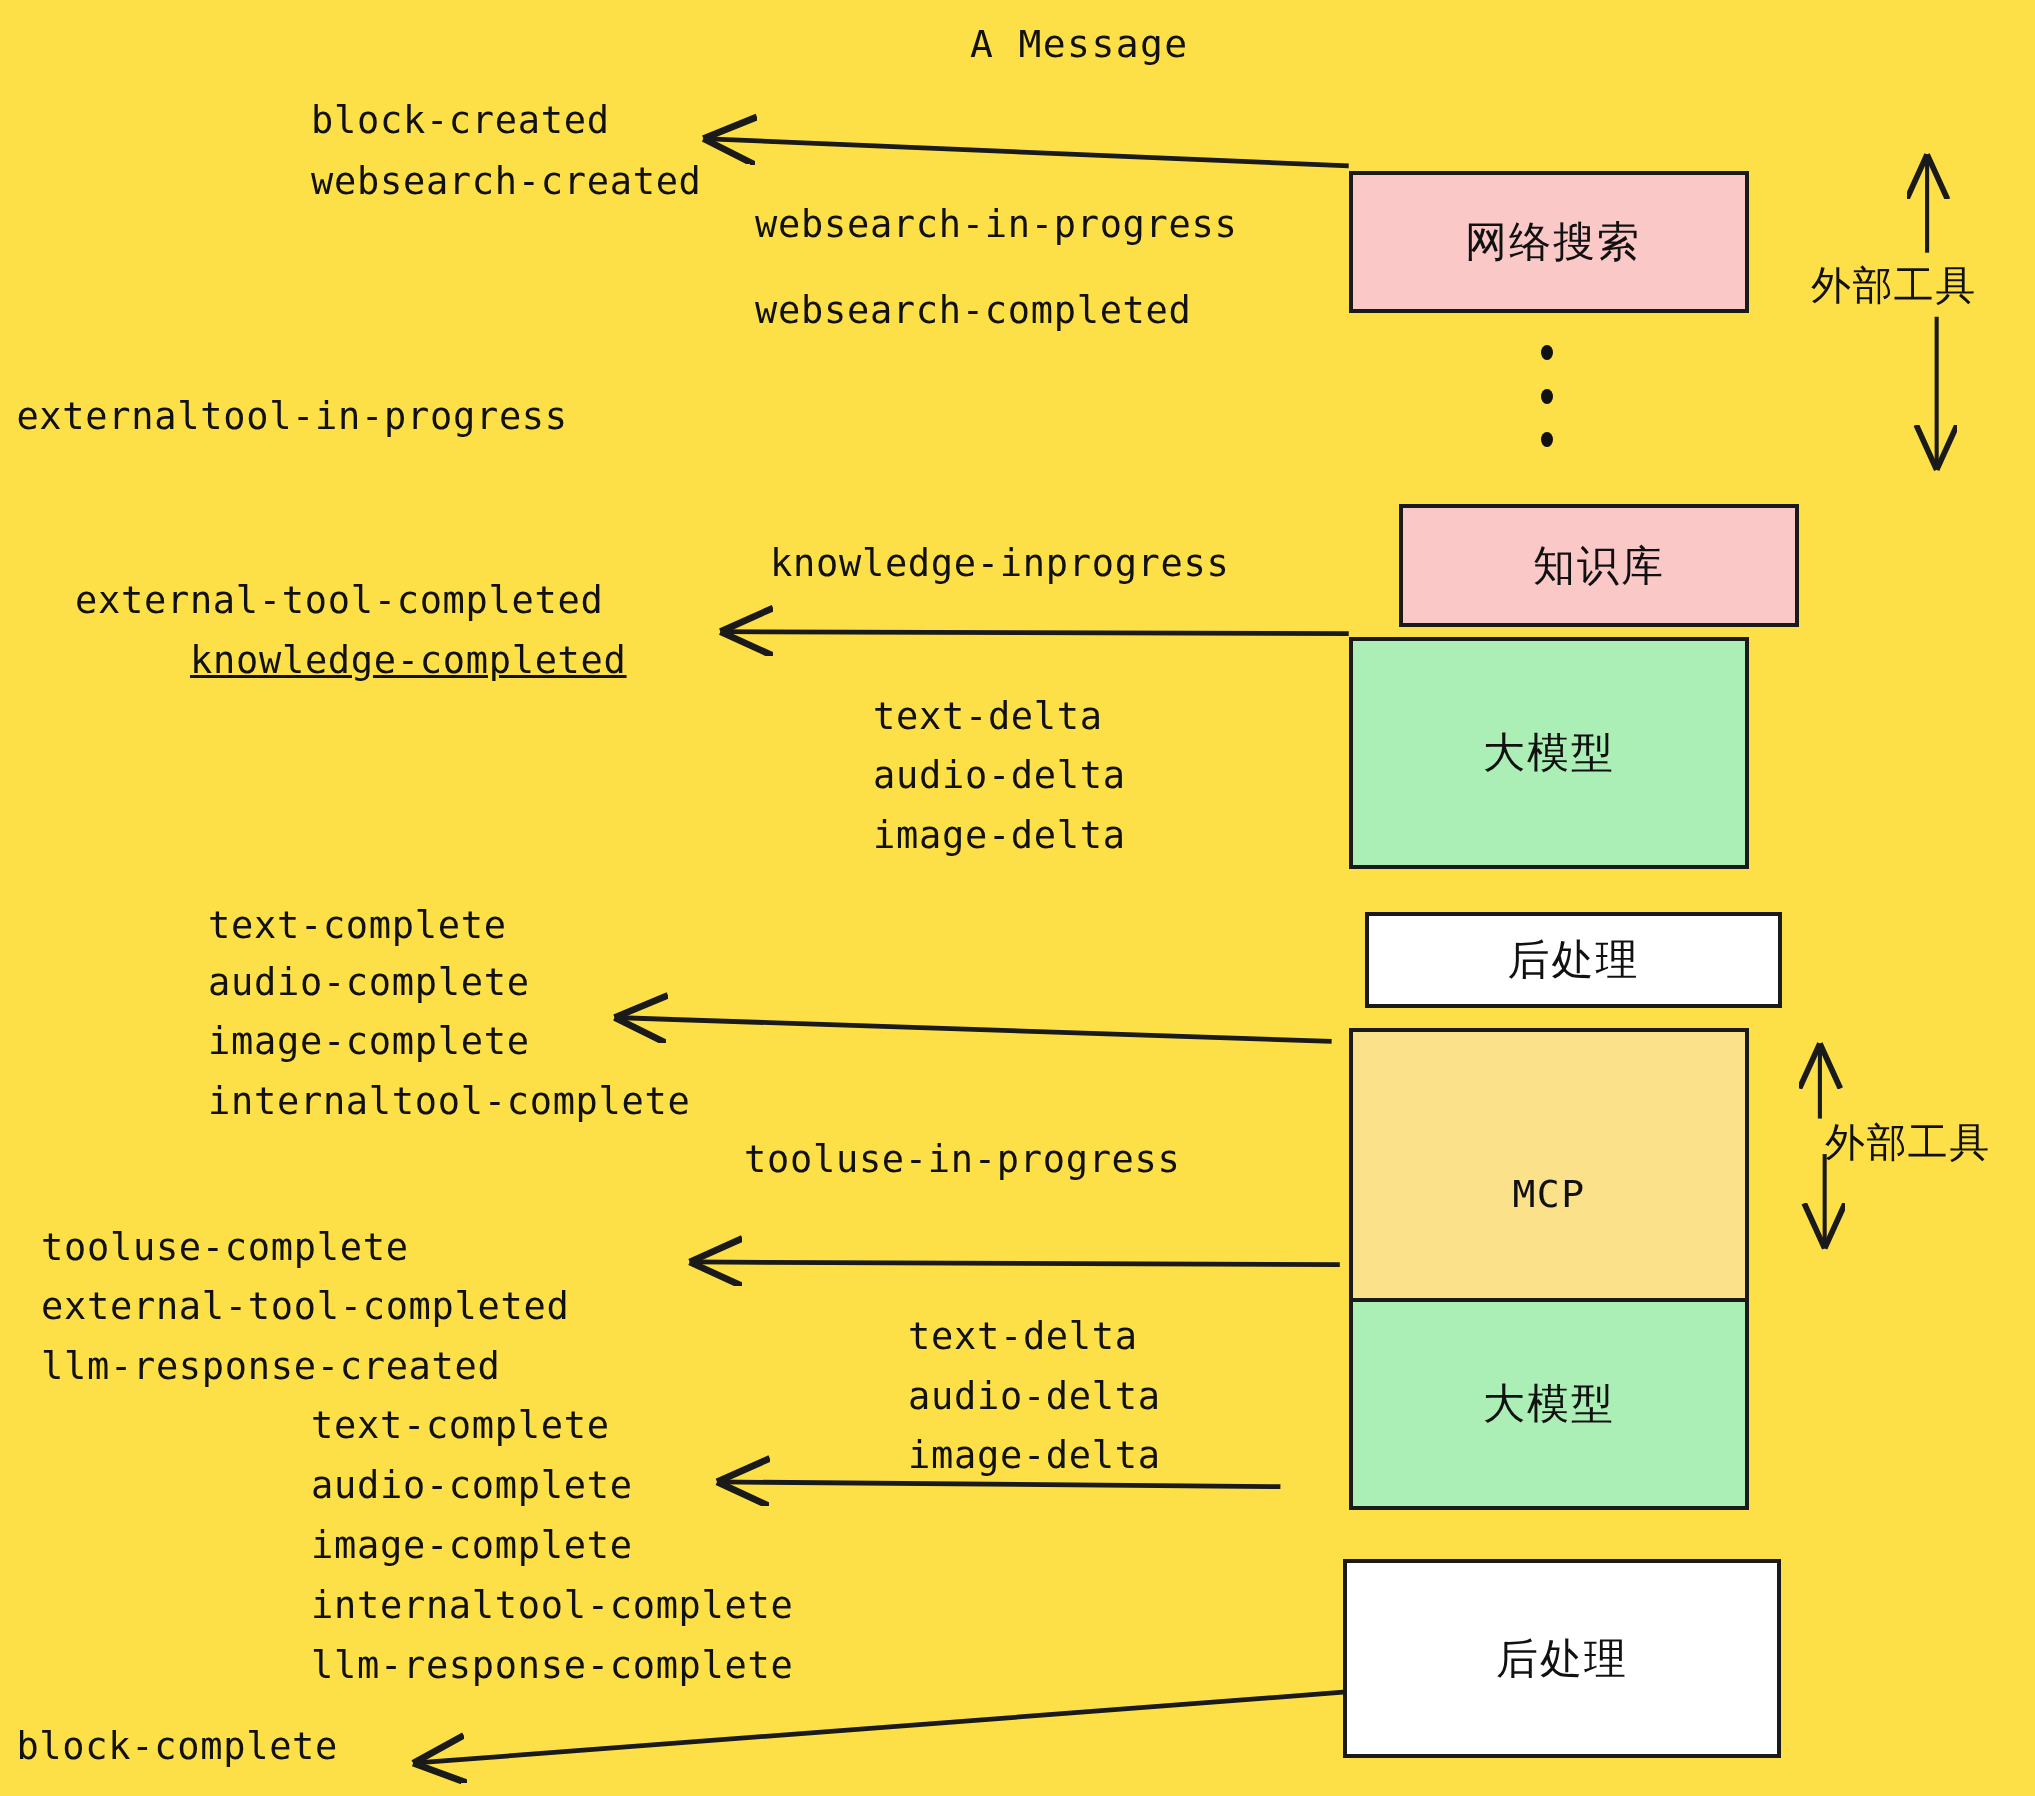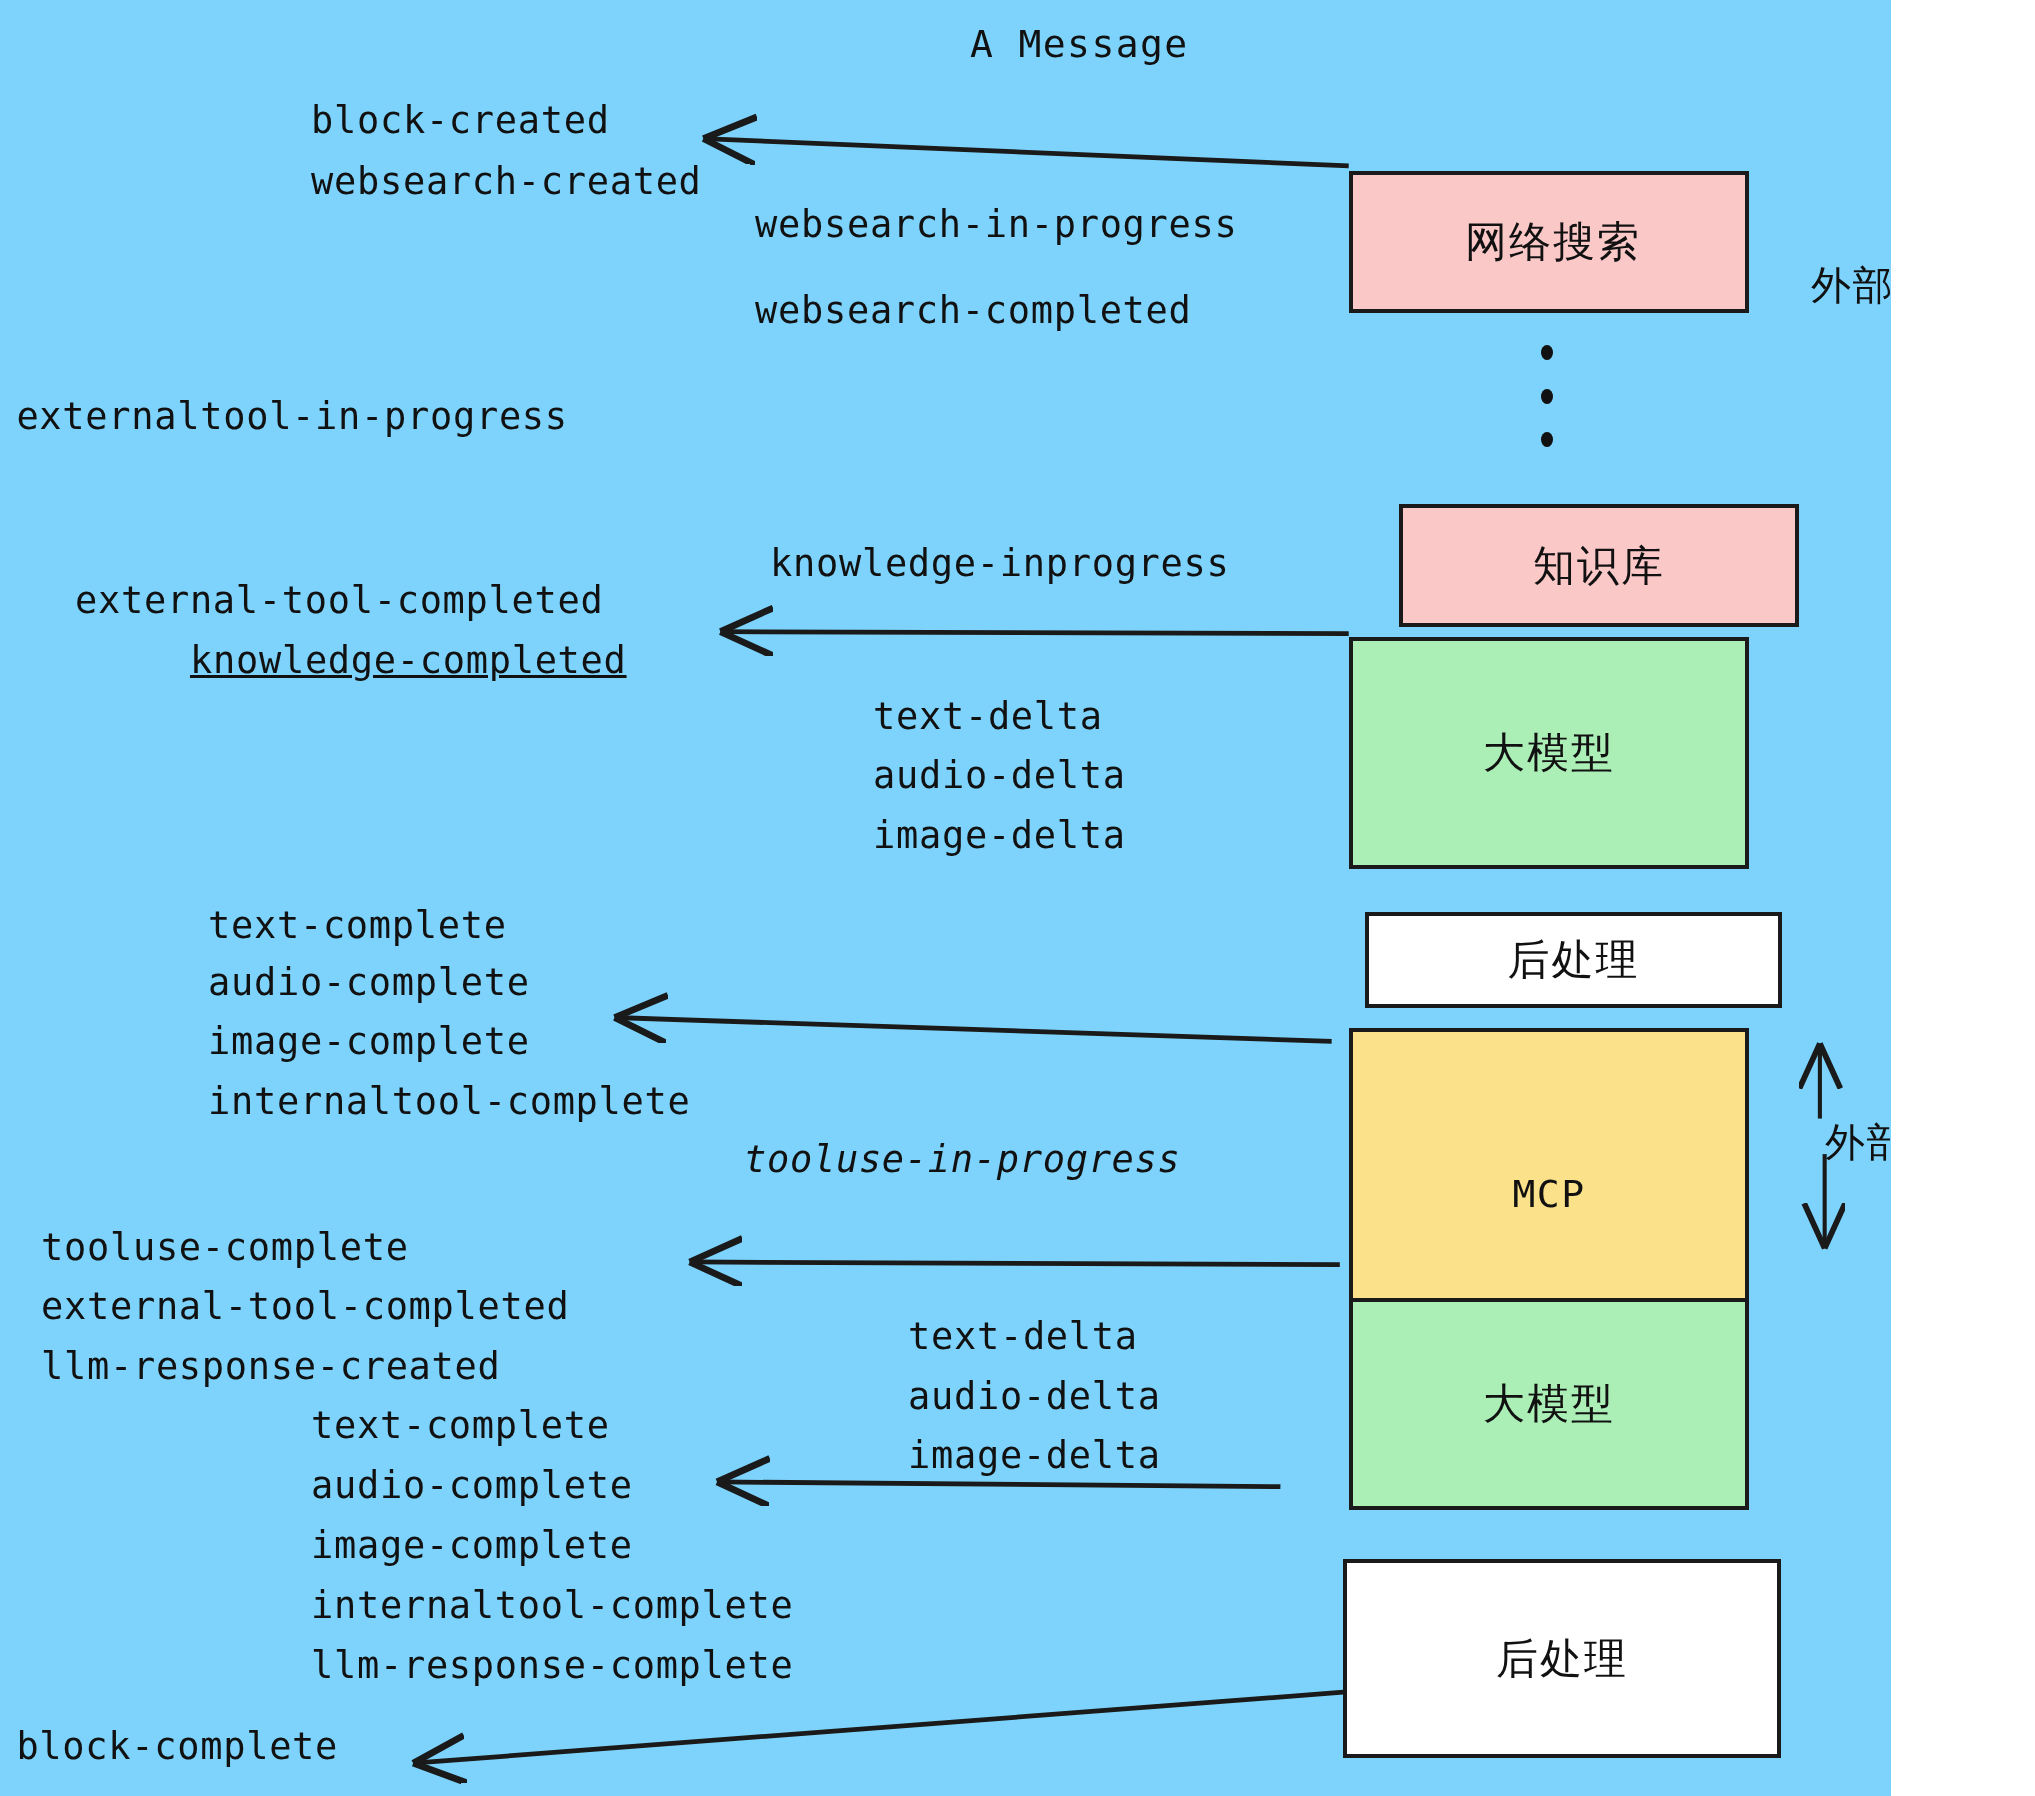--- a/index.html
+++ b/index.html
@@ -1,19 +1,19 @@
 <!DOCTYPE html>
 <html style="font-size:11px"><head>
 <meta charset="utf-8">
 <style>
   html,body{margin:0;padding:0;background:#ffffff;}
   #stage{
     position:relative;
-    width:1891px;height:1796px;
-    background:#7dd3fc;
+    width:2035px;height:1796px;
+    background:#fde047;
     overflow:hidden;
     font-family:"DejaVu Sans Mono","Liberation Mono",monospace;
   }
   .evt{
     position:absolute;
     white-space:nowrap;
     color:#111111;
     font-family:"DejaVu Sans Mono","Liberation Mono",monospace;
     font-size:37px;
     letter-spacing:0.7px;
@@ -118,21 +118,21 @@
       <div class="evt" style="left: 770px; top: 545px;">knowledge-inprogress</div>
       <div class="evt" style="left: 75px; top: 582px;">external-tool-completed</div>
       <div class="evt" style="left: 190px; top: 642px; text-decoration: underline;">knowledge-completed</div>
       <div class="evt" style="left: 873px; top: 698px;">text-delta</div>
       <div class="evt" style="left: 873px; top: 757px;">audio-delta</div>
       <div class="evt" style="left: 873px; top: 817px;">image-delta</div>
       <div class="evt" style="left: 208px; top: 907px;">text-complete</div>
       <div class="evt" style="left: 208px; top: 964px;">audio-complete</div>
       <div class="evt" style="left: 208px; top: 1023px;">image-complete</div>
       <div class="evt" style="left: 208px; top: 1083px;">internaltool-complete</div>
-      <div class="evt" style="left: 744px; top: 1141px; font-style: italic;">tooluse-in-progress</div>
+      <div class="evt" style="left: 744px; top: 1141px;">tooluse-in-progress</div>
       <div class="evt" style="left: 41px; top: 1229px;">tooluse-complete</div>
       <div class="evt" style="left: 41px; top: 1288px;">external-tool-completed</div>
       <div class="evt" style="left: 41px; top: 1348px;">llm-response-created</div>
       <div class="evt" style="left: 908px; top: 1318px;">text-delta</div>
       <div class="evt" style="left: 908px; top: 1378px;">audio-delta</div>
       <div class="evt" style="left: 908px; top: 1437px;">image-delta</div>
       <div class="evt" style="left: 311px; top: 1407px;">text-complete</div>
       <div class="evt" style="left: 311px; top: 1467px;">audio-complete</div>
       <div class="evt" style="left: 311px; top: 1527px;">image-complete</div>
       <div class="evt" style="left: 311px; top: 1587px;">internaltool-complete</div>

